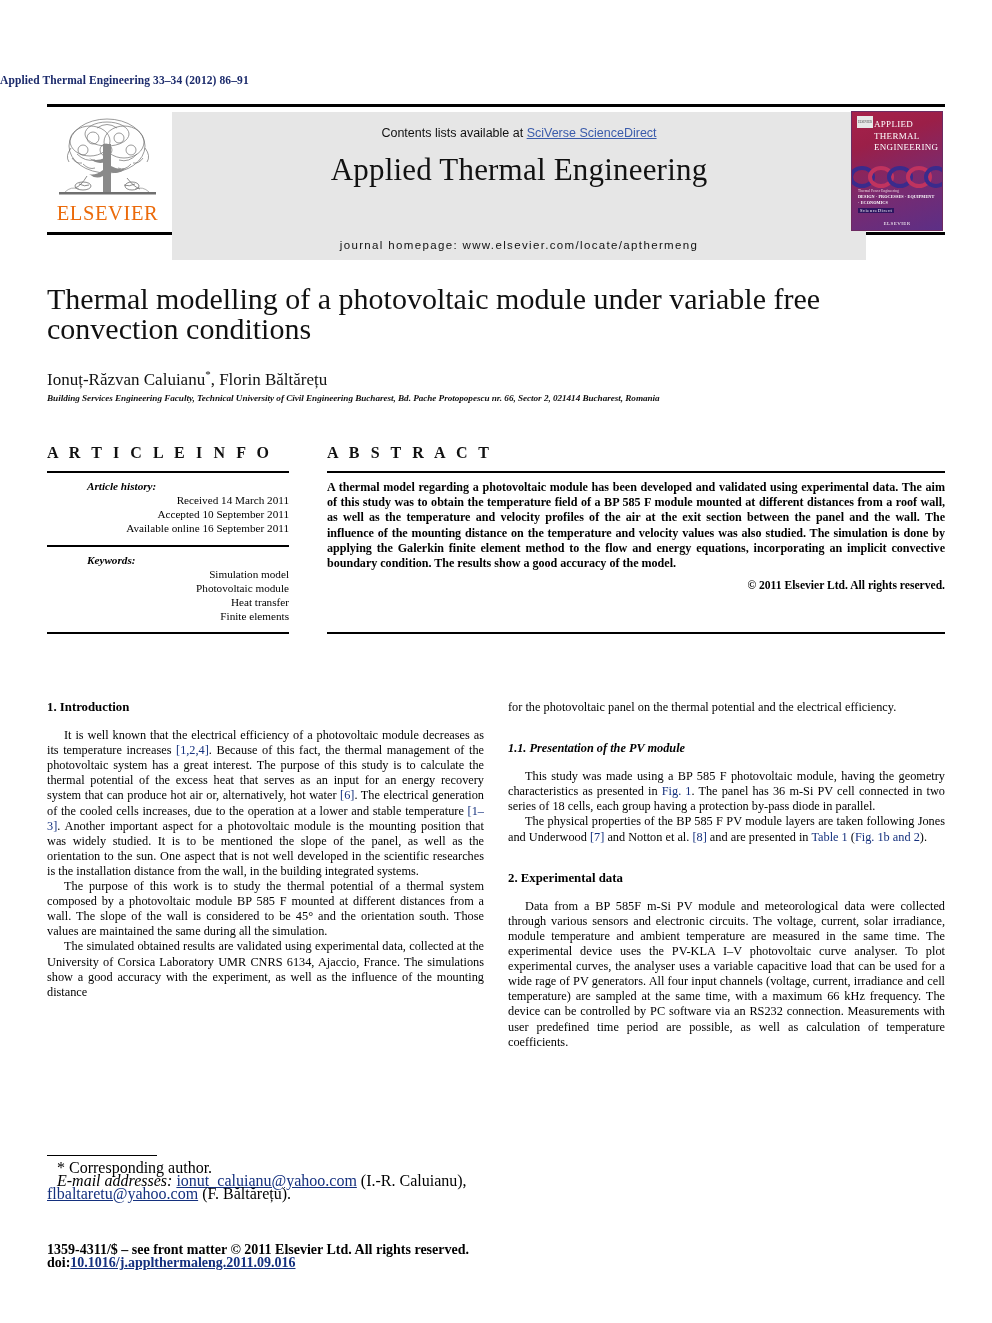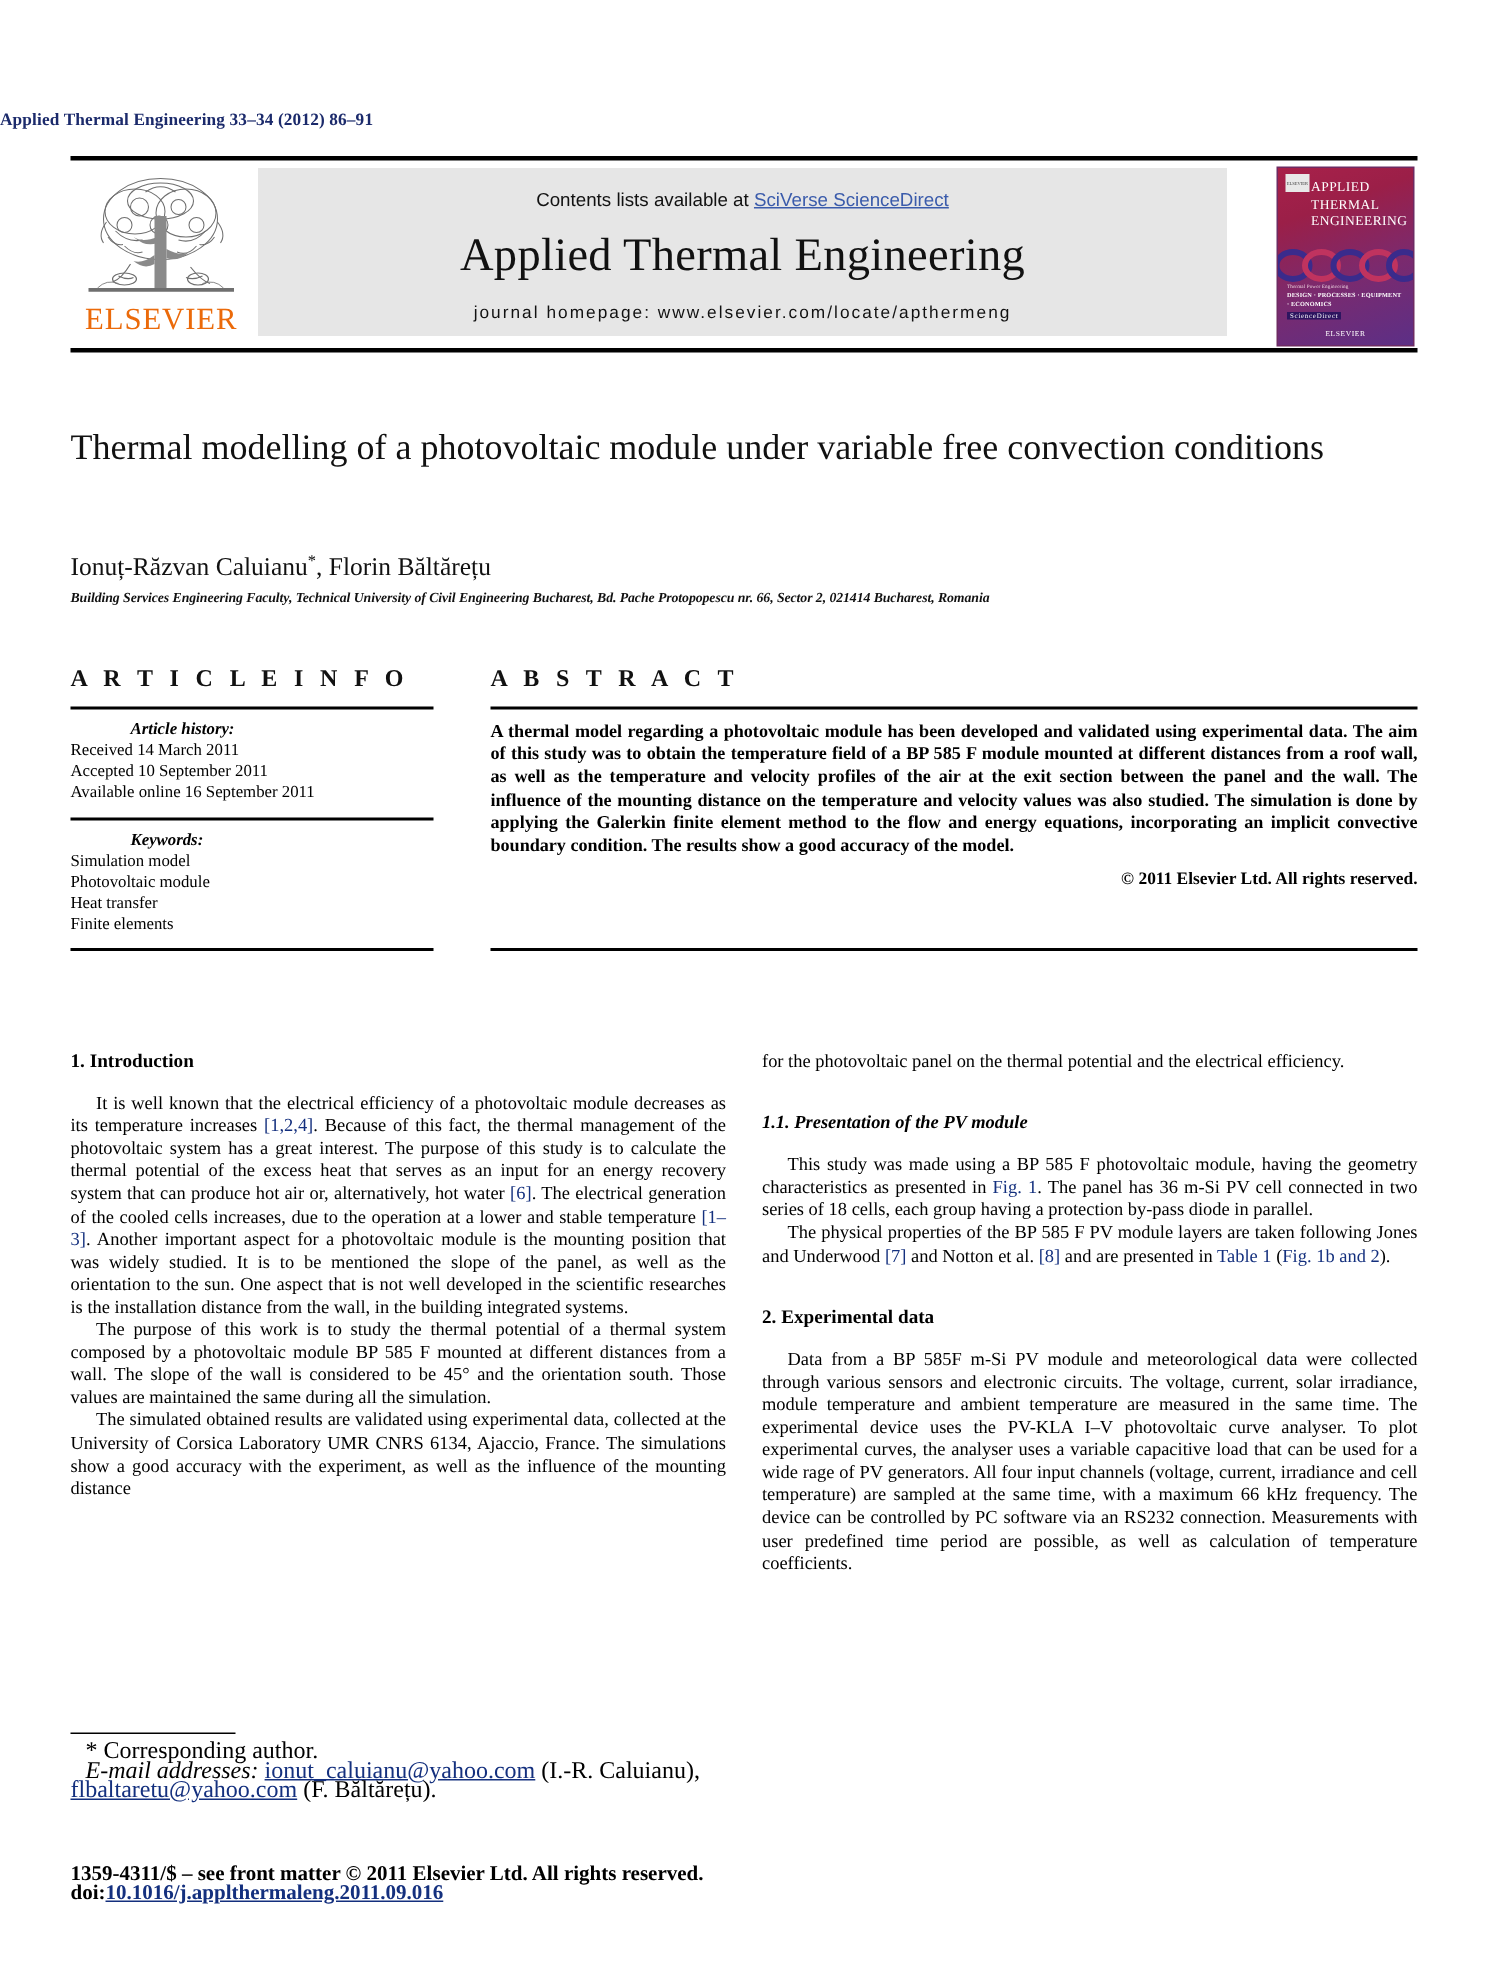--- a/index.html
+++ b/index.html
@@ -80,23 +80,24 @@
     color: #eb6a0a;
     letter-spacing: 0.6px;
   }
 
   
   .centre {
     position: absolute;
     left: 125px;
     top: 8px;
     width: 646px;
-    height: 112px;
+    height: 148px;
     background: #e6e6e6;
     text-align: center;
+    padding-left: 48px;
   }
   .contents-line {
     position: absolute;
     left: 0; right: 0;
     top: 14px;
     font-family: "Liberation Sans", sans-serif;
     font-size: 12.5px;
     color: #111;
   }
   .contents-line .sd {
@@ -189,21 +190,21 @@
     font-family: "Liberation Serif", serif;
     letter-spacing: 0.4px;
   }
 
   
   .title {
     position: absolute;
     left: 47px;
     top: 284px;
     width: 860px;
-    font-size: 24px;
+    font-size: 30px;
     line-height: 30px;
     color: #111;
   }
   .authors {
     position: absolute;
     left: 47px;
     top: 368px;
     width: 860px;
     font-size: 17px;
     color: #111;
@@ -254,20 +255,21 @@
   .info-label {
     font-size: 11.2px;
     font-style: italic;
     font-weight: bold;
     margin-bottom: 1px;
     margin-left: 40px;
   }
   .info-line {
     font-size: 11.2px;
     line-height: 14.2px;
+    text-align: right;
   }
   .abstract-text {
     font-size: 12.1px;
     line-height: 15.2px;
     text-align: justify;
     font-weight: bold;
     letter-spacing: -0.02px;
   }
   .copyright {
     margin-top: 8px;

